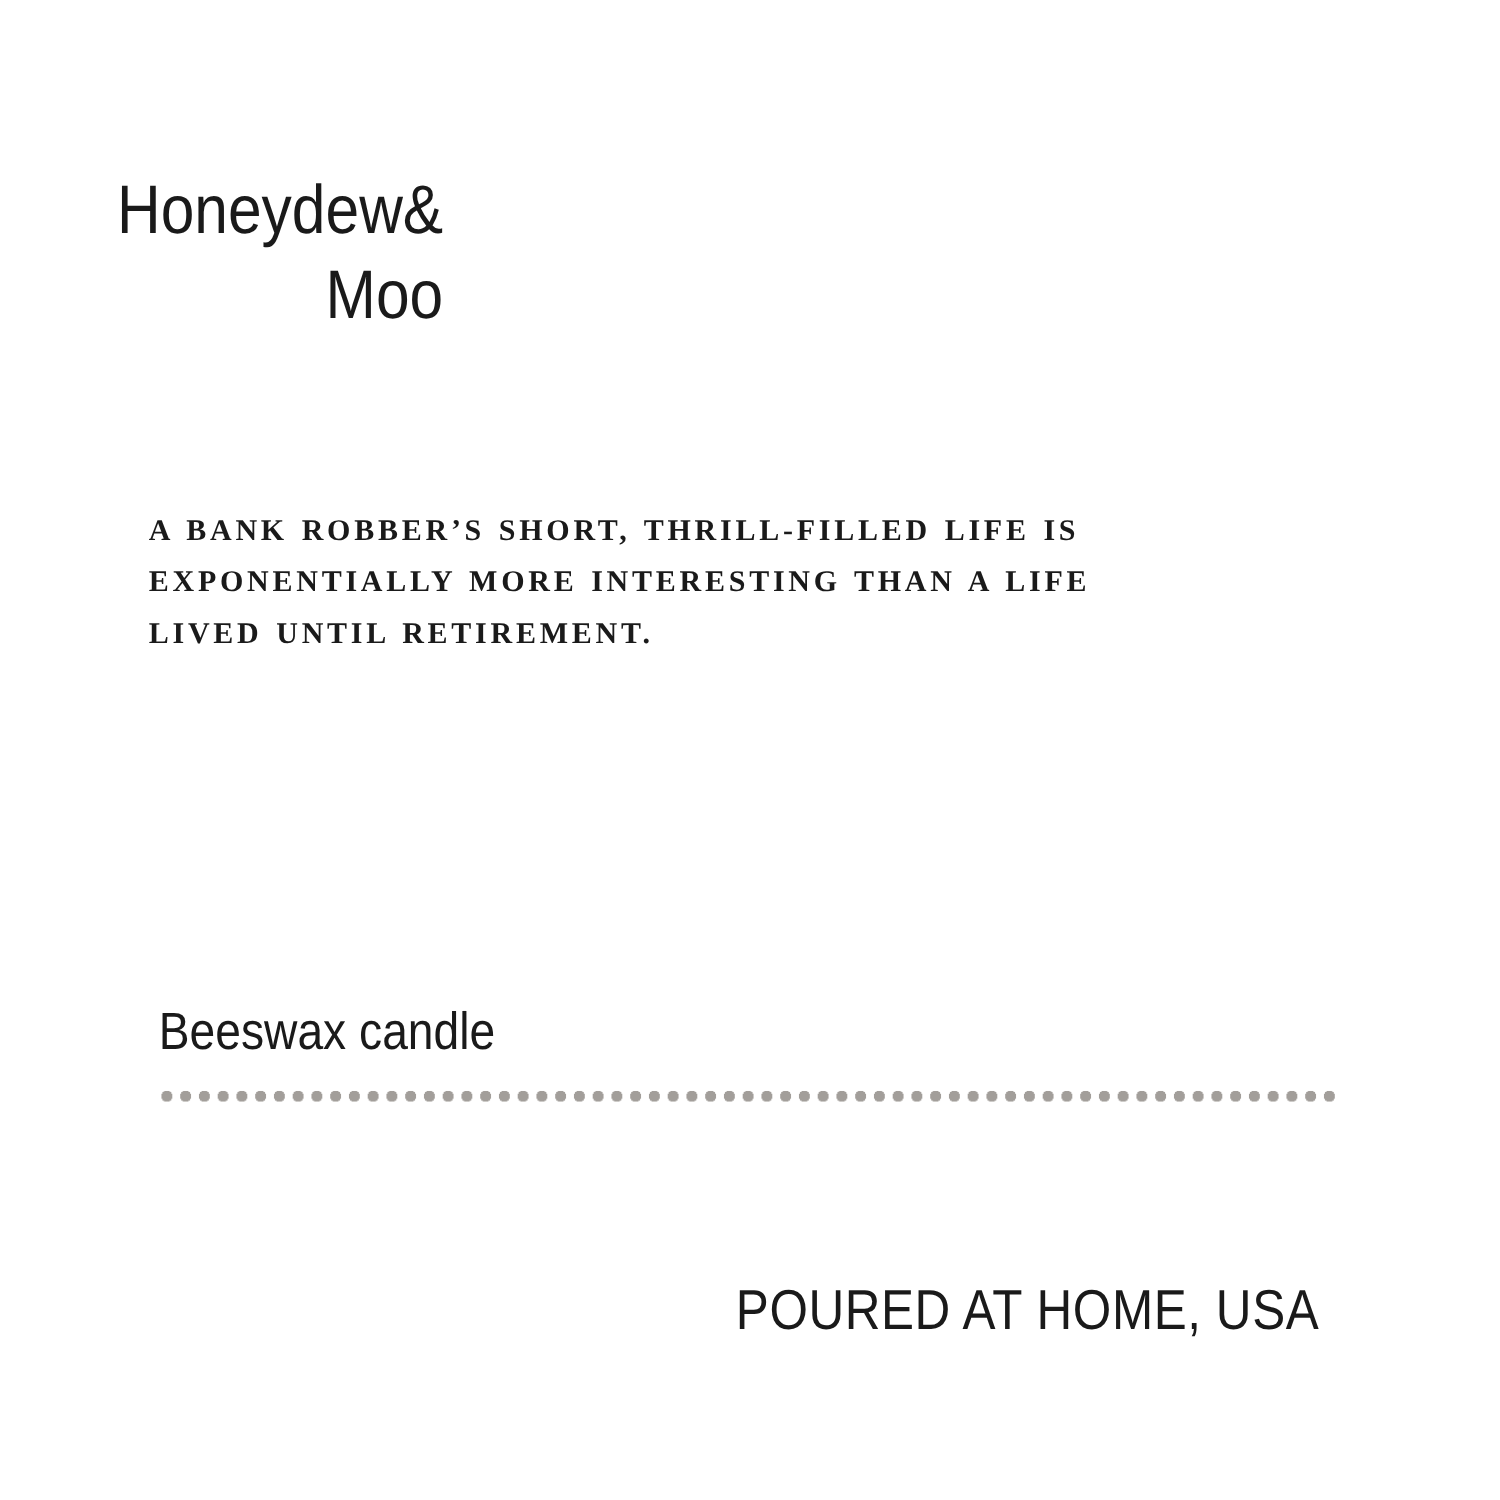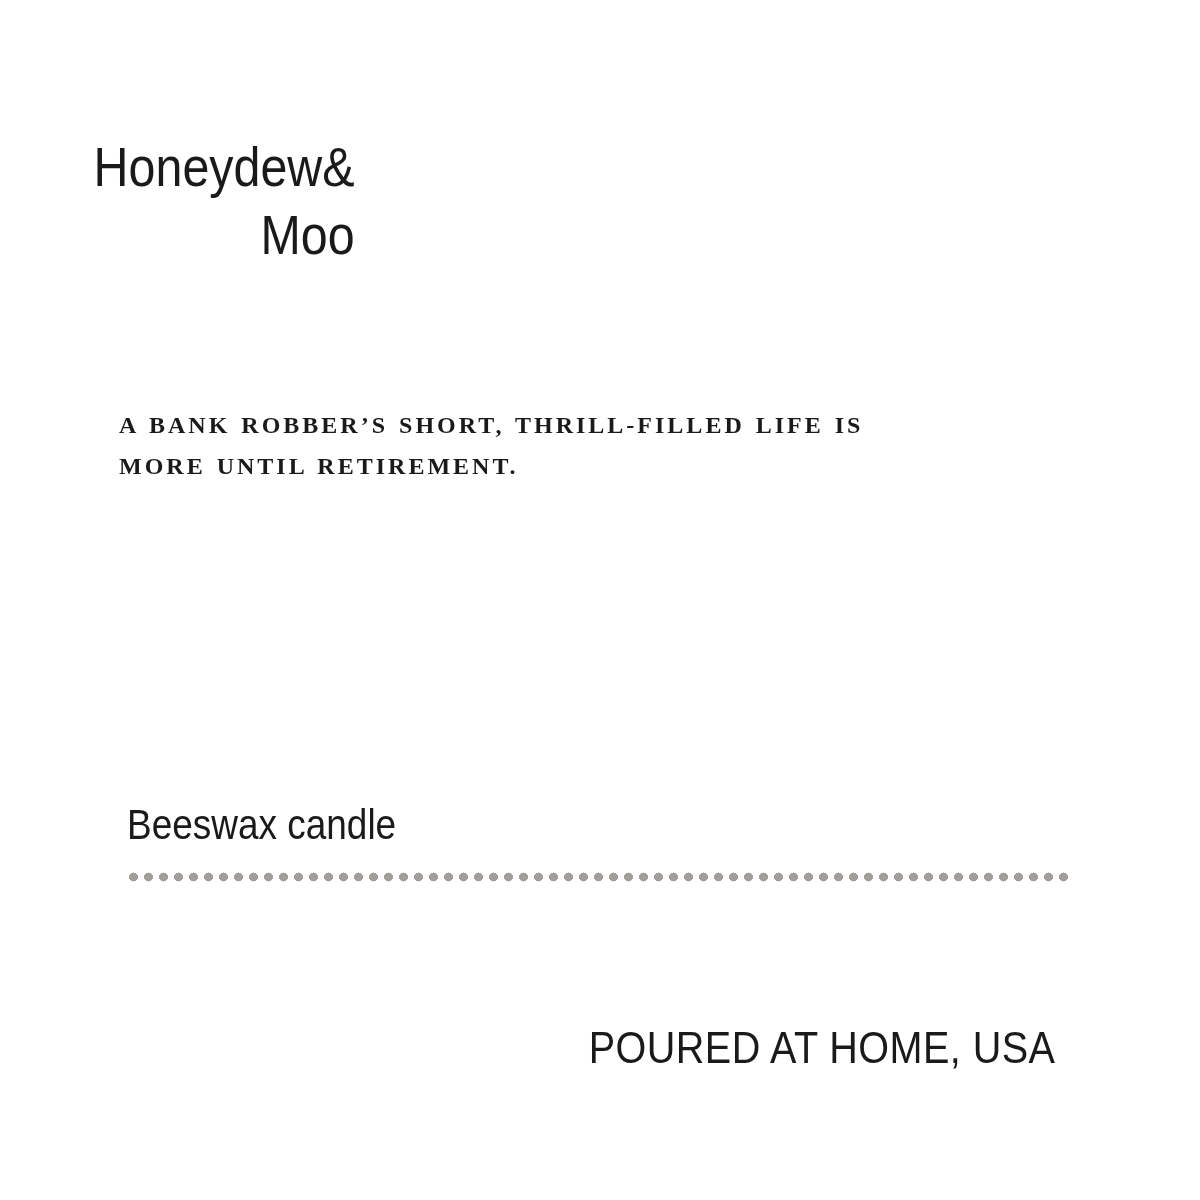--- a/index.html
+++ b/index.html
@@ -92,21 +92,22 @@
 
 <div class="canvas">
 
   <div class="brand">
     <div>Honeydew&amp;</div>
     <div>Moo</div>
   </div>
 
   <div class="quote">
     <div class="quote-line">A BANK ROBBER’S SHORT, THRILL-FILLED LIFE IS</div>
-    <div class="quote-line">MORE UNTIL RETIREMENT.</div>
+    <div class="quote-line">EXPONENTIALLY MORE INTERESTING THAN A LIFE</div>
+    <div class="quote-line">LIVED UNTIL RETIREMENT.</div>
   </div>
 
   <div class="product-name">Beeswax candle</div>
 
   <div class="dotted-divider"></div>
 
   <div class="origin-line">POURED AT HOME, USA</div>
 
 </div>
 

